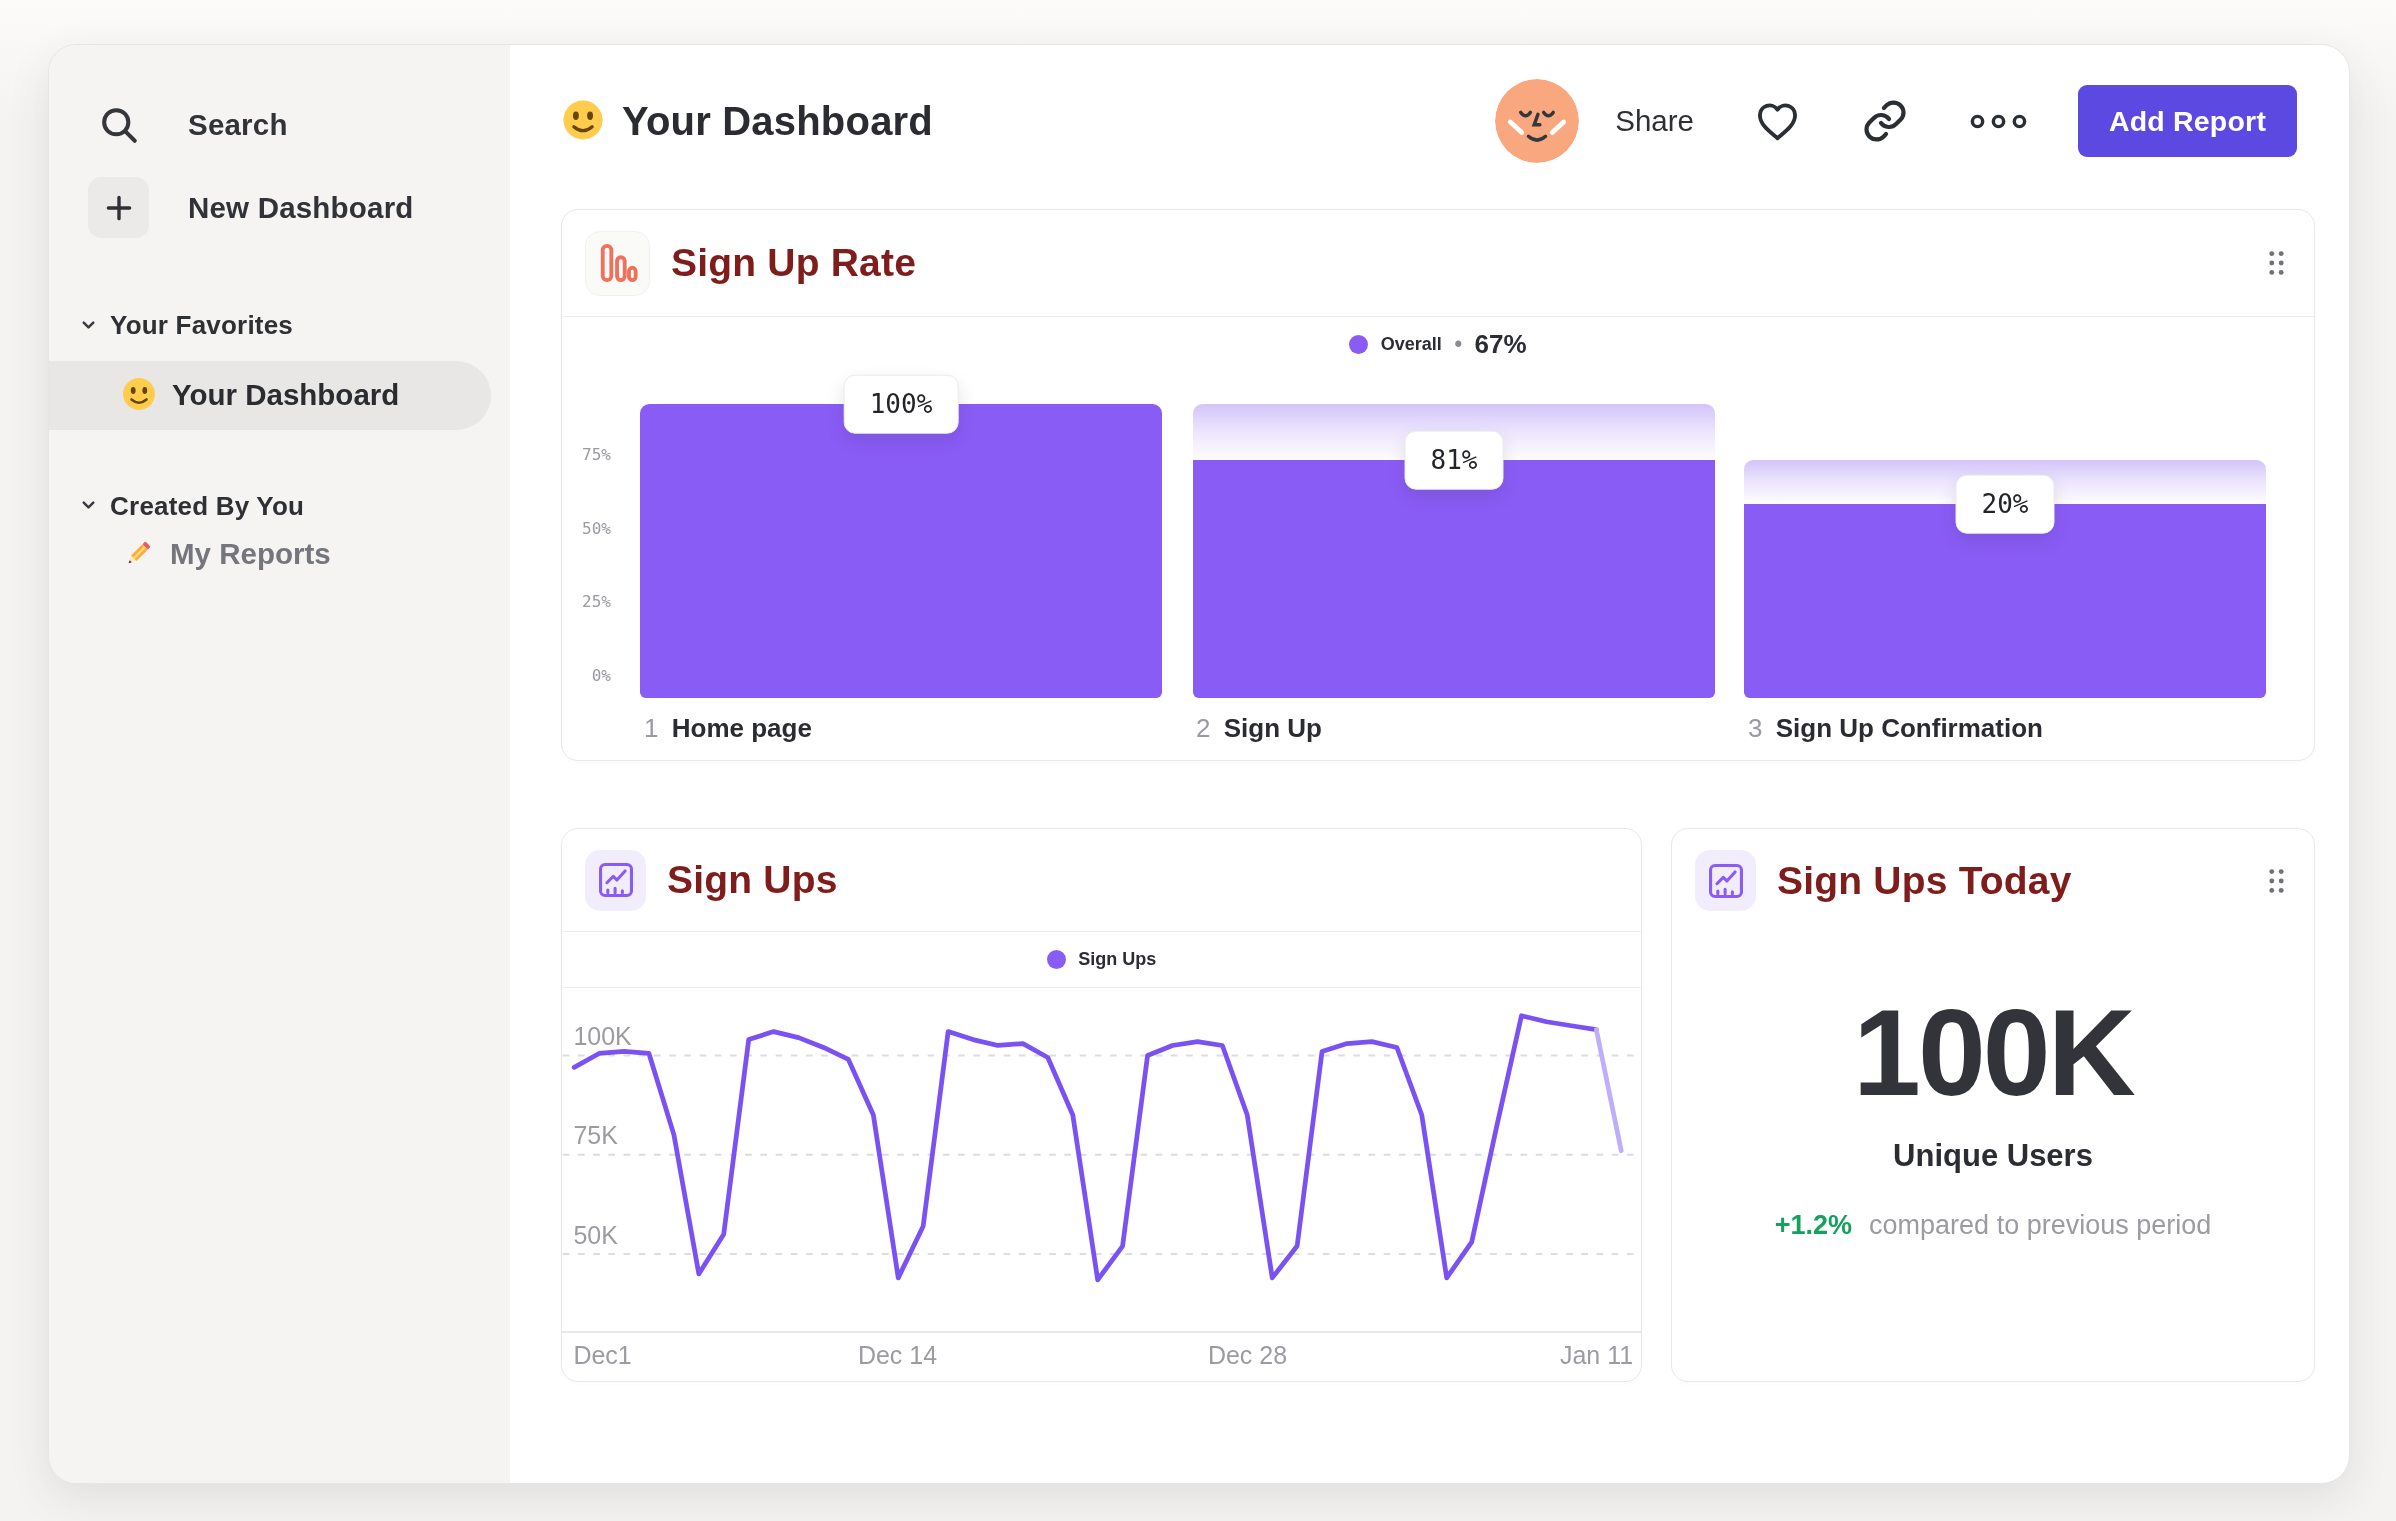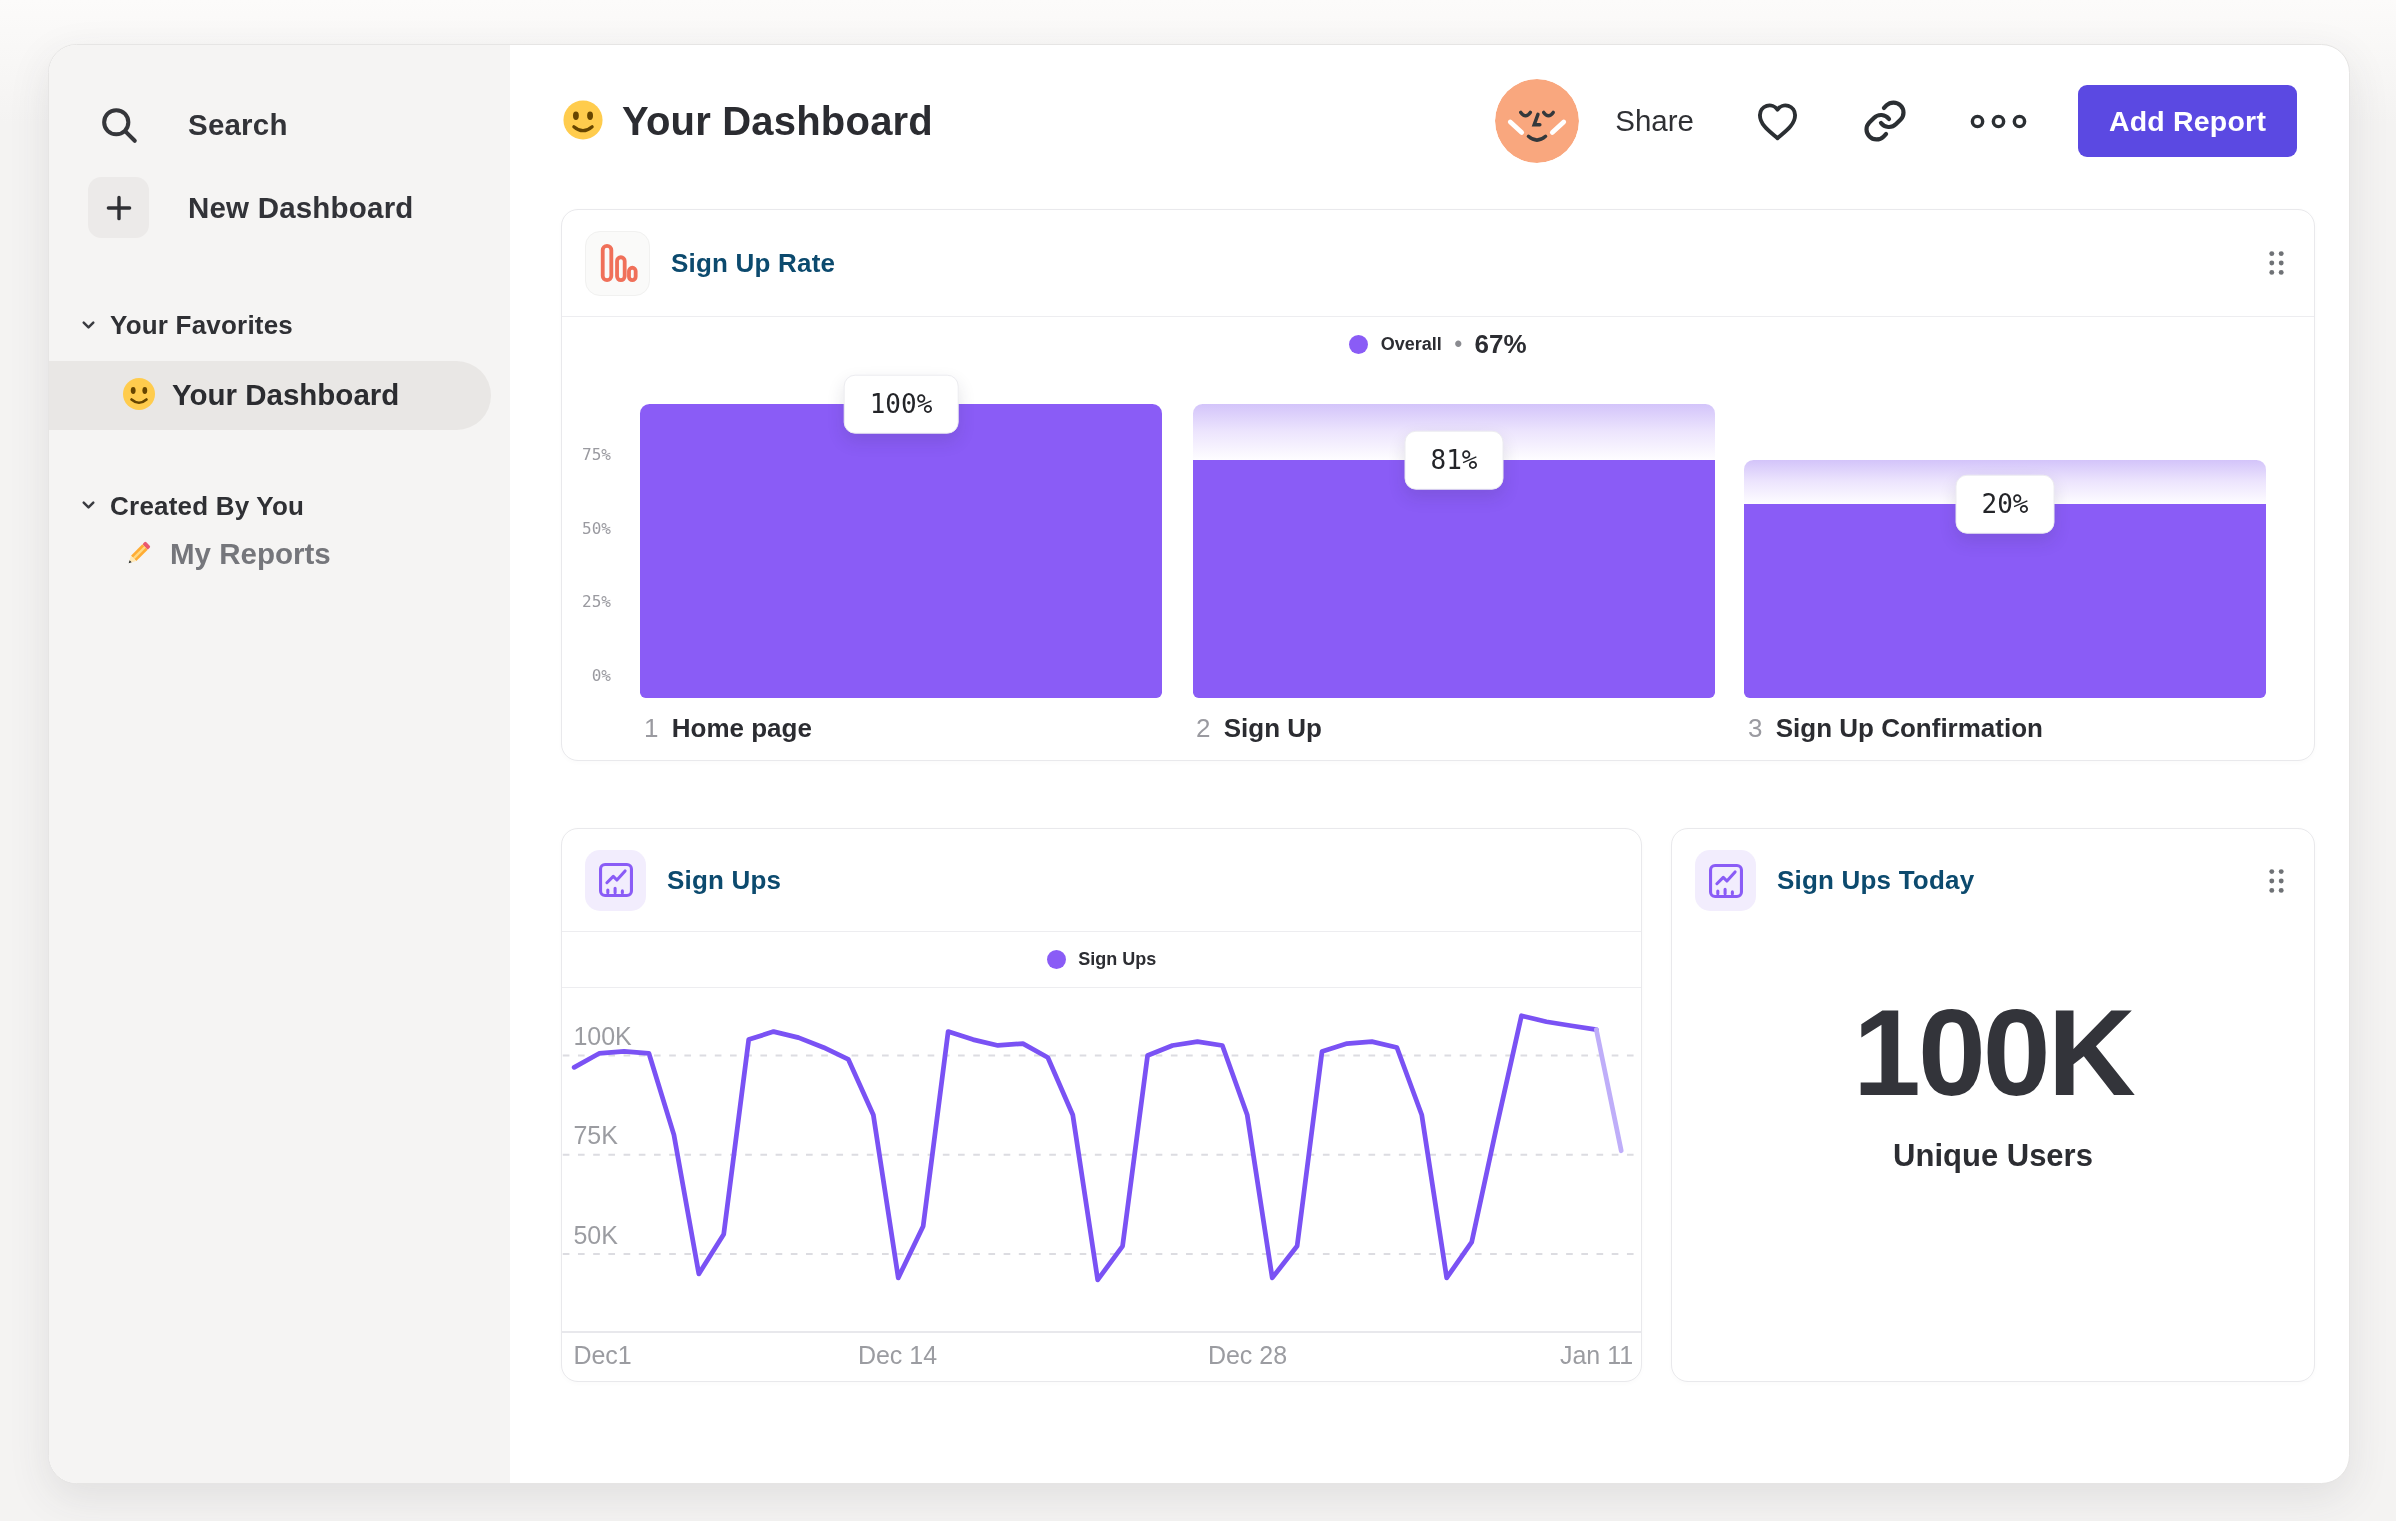--- a/index.html
+++ b/index.html
@@ -49,21 +49,21 @@
   .card-funnel { left:512px; top:164px; width:1754px; height:552px; }
   .card-line   { left:512px; top:783px; width:1081px; height:554px; }
   .card-metric { left:1622px; top:783px; width:644px; height:554px; }
   .card-header { display:flex; align-items:center; padding:0 25px 0 23px; }
   .card-funnel .card-header { height:107px; border-bottom:1.9px solid #ededf0; }
   .card-line   .card-header { height:103px; border-bottom:1.9px solid #ededf0; }
   .card-metric .card-header { height:103px; }
   .chip-ic { width:65px; height:65px; border-radius:15px; display:flex; align-items:center; justify-content:center; }
   .chip-ic.gray { background:#fafaf9; border:1px solid #f1f1f0; }
   .chip-ic.lav  { background:#f2edfd; }
-  .card-title { margin-left:21px; font-size:26px; font-weight:700; color:#0c4a6e; letter-spacing:0.2px; }
+  .card-title { margin-left:21px; font-size:39px; font-weight:700; color:#7f1d1d; letter-spacing:0.2px; }
   .drag { margin-left:auto; cursor:grab; display:flex; }
 
   .legend-row { position:absolute; left:0; right:0; display:flex; align-items:center; justify-content:center; gap:12.4px; }
   .card-funnel .legend-row { top:107px; height:55px; }
   .card-line .legend-row { top:103px; height:56px; border-bottom:1.9px solid #ededf0; }
   .legend-dot { width:19px; height:19px; border-radius:50%; background:#8a5cf6; }
   .legend-lab { font-size:18px; font-weight:600; color:#2c2d32; }
   .legend-sep { font-size:23px; color:#8a8b90; }
   .legend-val { font-size:26px; font-weight:600; color:#2c2d32; }
 
@@ -326,17 +326,21 @@
           <circle cx="8" cy="17" r="2.6"></circle>
             <circle cx="18" cy="17" r="2.6"></circle>
           <circle cx="8" cy="27" r="2.6"></circle>
             <circle cx="18" cy="27" r="2.6"></circle>
         </svg>
       </span>
     </div>
     <div class="metric-block">
       <div class="metric-value">100K</div>
       <div class="metric-label">Unique Users</div>
+      <div class="metric-delta">
+        <span class="pct">+1.2%</span>
+        <span class="note">compared to previous period</span>
+      </div>
     </div>
   </section>
 
 </div>
 
 
 </body></html>

